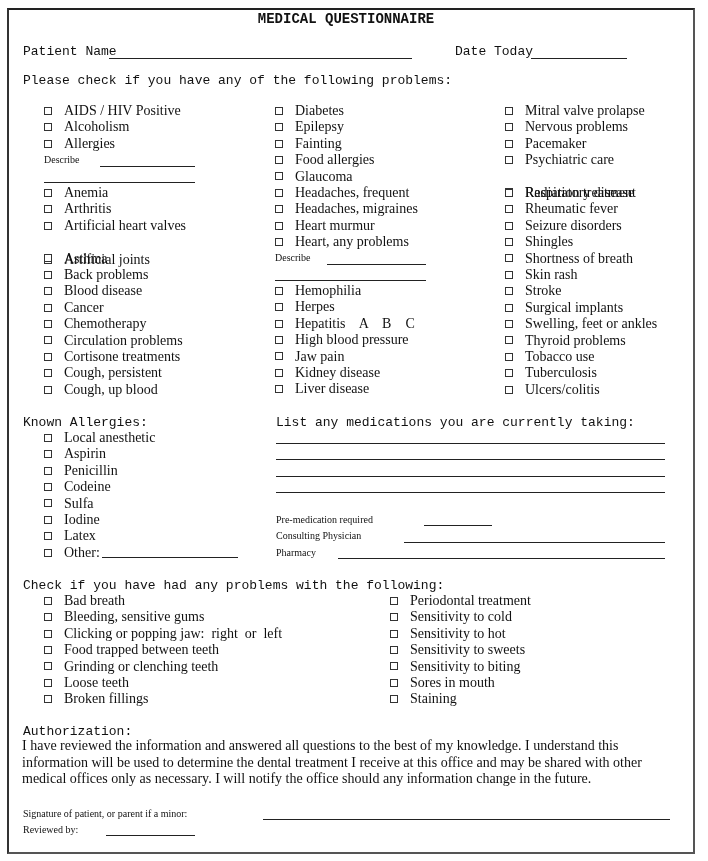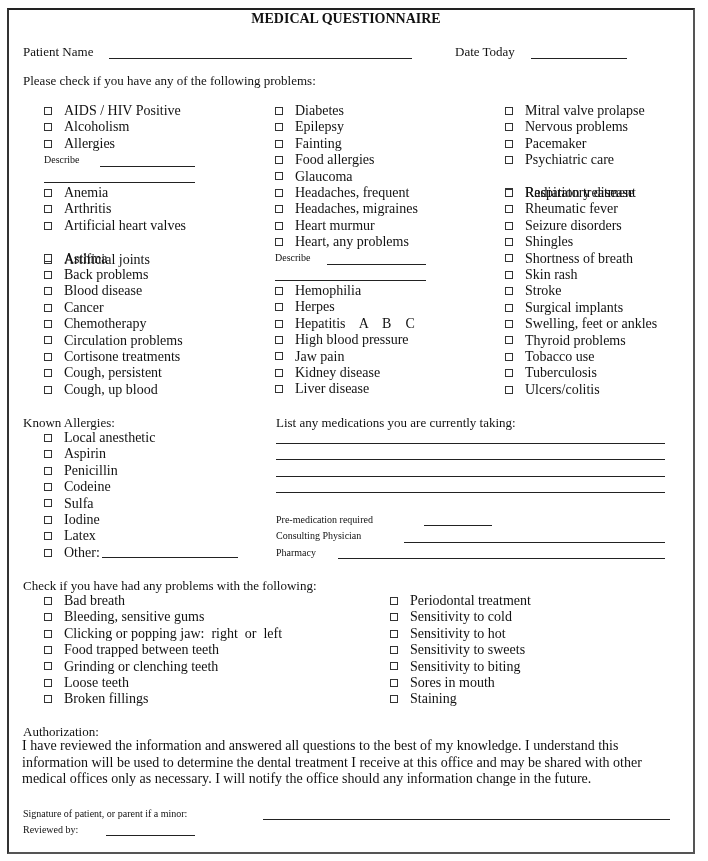--- a/index.html
+++ b/index.html
@@ -1,19 +1,19 @@
 <!DOCTYPE html>
 <html><head>
 <meta charset="utf-8">
 <style>
   html, body { margin: 0; padding: 0; background: #ffffff; }
   body { width: 708px; height: 861px; position: relative; overflow: hidden; font-family: "Liberation Serif", serif; color: #111; }
   .frame { position: absolute; left: 7px; top: 8px; width: 688px; height: 846px; border: 2px solid #555; border-top-color: #222; border-left-color: #333; box-sizing: border-box; }
   .abs { position: absolute; white-space: nowrap; }
-  .sans { font-family: Liberation Serif, serif; }
+  .sans { font-family: Liberation Mono, monospace; }
   .title { font-weight: bold; font-size: 14px; left: 0; width: 692px; text-align: center; top: 11px; }
   .bold13 { font-size: 13px; }
   .line { position: absolute; border-bottom: 1px solid #222; height: 0; }
   .item { position: absolute; font-size: 14px; height: 16px; line-height: 16px; white-space: nowrap; }
   .box { display: inline-block; width: 8px; height: 8px; border: 1px solid #333; box-sizing: border-box; vertical-align: middle; margin-right: 12px; position: relative; top: -1px; background: #fff; }
   .txt { font-size: 10px; line-height: 16px; }
   .para { font-size: 14px; line-height: 16.5px; left: 22px; top: 738px; width: 660px; white-space: normal; }
 </style>
 </head>
 <body>

